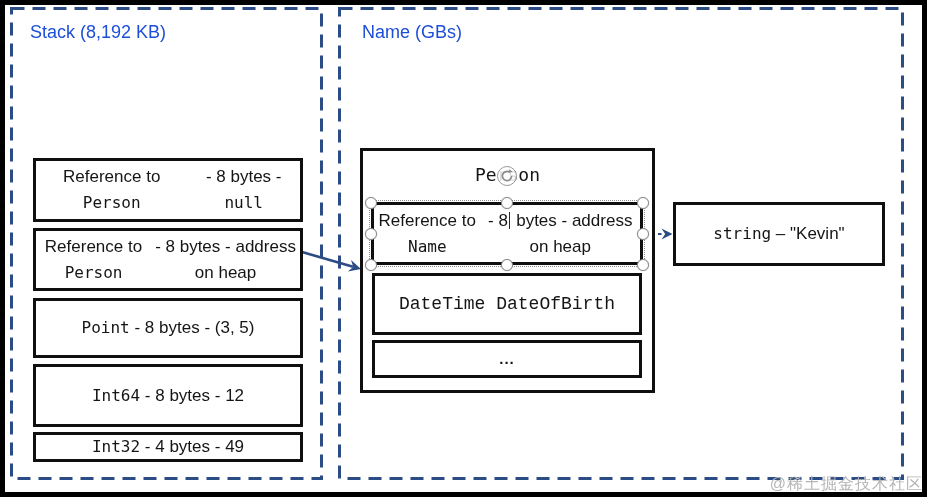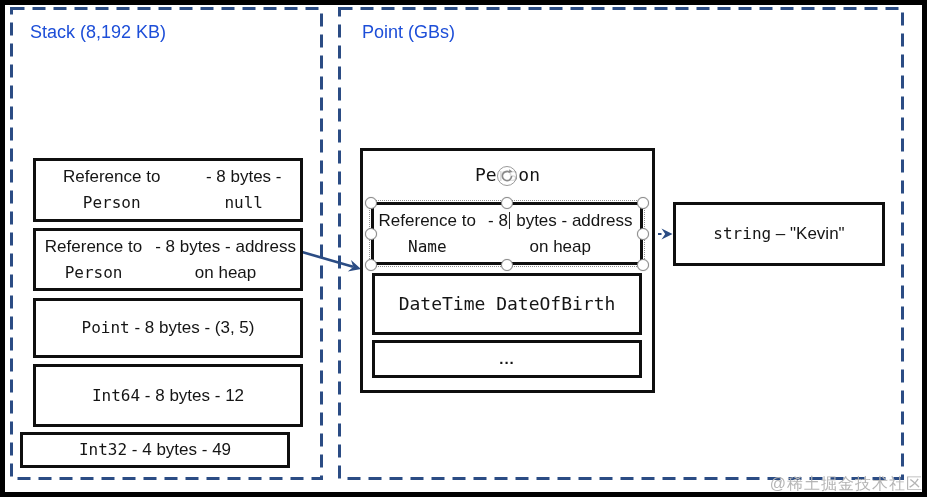--- a/index.html
+++ b/index.html
@@ -79,55 +79,55 @@
       <path d="M361,269 L347.8,271.6 L353.3,266.9 L351,260 Z" fill="#2b4c84"></path>
     </g>
     <g>
       <line x1="645" y1="234" x2="663" y2="234" stroke="#2b4c84" stroke-width="2.2" stroke-dasharray="3.5 3"></line>
       <path d="M672.5,234 L661.5,228.4 L665.2,234 L661.5,239.6 Z" fill="#2b4c84"></path>
     </g>
     <line x1="507" y1="186" x2="507" y2="200" stroke="#9b9b9b" stroke-width="1.5"></line>
   </svg>
 
   <div class="region-label" style="left:30px; top:22px;">Stack (8,192 KB)</div>
-  <div class="region-label" style="left:362px; top:22px;">Point (GBs)</div>
+  <div class="region-label" style="left:362px; top:22px;">Name (GBs)</div>
 
   <div class="membox" style="left:33px; top:158px; width:270px; height:64px;">
     <div><span>Reference to </span><span class="mono">Person</span></div>
     <div><span>- 8 bytes - </span><span class="mono">null</span></div>
   </div>
 
   <div class="membox" style="left:33px; top:228px; width:270px; height:63px;">
     <div><span>Reference to </span><span class="mono">Person</span></div>
     <div><span>- 8 bytes - address on heap</span></div>
   </div>
 
   <div class="membox" style="left:33px; top:298px; width:270px; height:60px;">
     <div><span class="mono">Point</span><span> - 8 bytes - (3, 5)</span></div>
   </div>
 
   <div class="membox" style="left:33px; top:364px; width:270px; height:63px;">
     <div><span class="mono">Int64</span><span> - 8 bytes - 12</span></div>
   </div>
 
-  <div class="membox" style="left:20px; top:432px; width:270px; height:36px;">
+  <div class="membox" style="left:33px; top:432px; width:270px; height:30px;">
     <div><span class="mono">Int32</span><span> - 4 bytes - 49</span></div>
   </div>
 
   <div class="person-outer" style="left:360px; top:148px; width:295px; height:245px;">
     <div class="person-title">Person</div>
   </div>
 
   <div class="membox selected" style="left:371px; top:202px; width:272px; height:63px;">
     <div><span>Reference to </span><span class="mono">Name</span></div>
     <div><span>- 8</span><span class="caret"></span><span> bytes - address on heap</span></div>
   </div>
 
   <div class="membox" style="left:372px; top:273px; width:270px; height:62px;">
-    <div class="mono" style="font-size:18px;">DateTime DateOfBirth</div>
+    <div class="mono" style="font-size:18px;font-family:Liberation Mono, monospace;">DateTime DateOfBirth</div>
   </div>
 
   <div class="membox" style="left:372px; top:340px; width:270px; height:38px;">
     <div class="ellipsis-box">...</div>
   </div>
 
   <div class="membox" style="left:673px; top:202px; width:212px; height:64px;">
     <div><span class="mono">string</span><span> – "Kevin"</span></div>
   </div>
 

